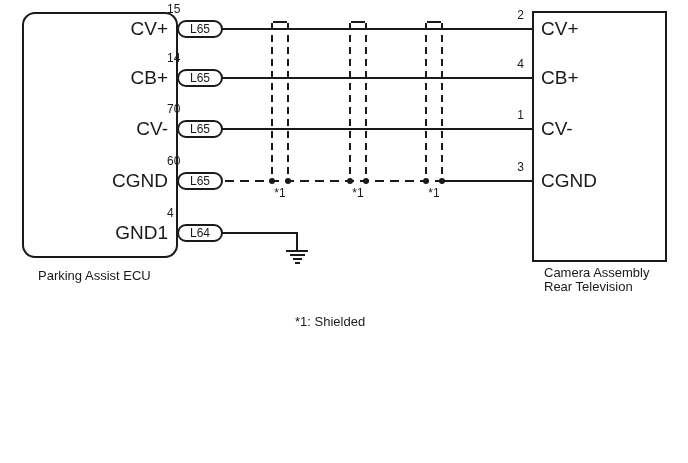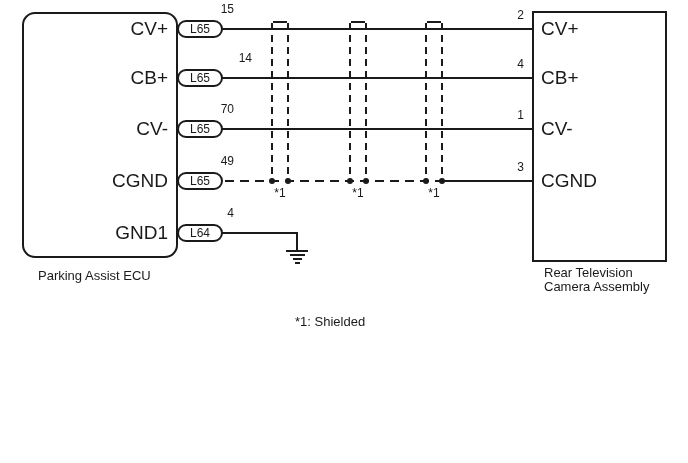--- a/index.html
+++ b/index.html
@@ -74,21 +74,21 @@
     justify-content: center;
     font-size: 12px;
     line-height: 1;
   }
 
   .pin-num {
     position: absolute;
     font-size: 12px;
     line-height: 13px;
   }
-  .pin-num.left-col { left: 188px; width: 46px; text-align: right; }
+  .pin-num.left-col { left: 167px; width: 46px; text-align: left; }
   .pin-num.right-col { left: 488px; width: 36px; text-align: right; }
 
   .sig-label {
     position: absolute;
     font-size: 19px;
     line-height: 16px;
     white-space: nowrap;
   }
   .sig-label.ecu { left: 96px; width: 72px; text-align: right; }
   .sig-label.cam { left: 541px; text-align: left; }
@@ -124,35 +124,35 @@
   <div class="box" style="left:532px; top:11px; width:135px; height:251px;"></div>
 
   <div class="sig-label ecu" style="top:21px;">CV+</div>
   <div class="pin-num left-col" style="top:3px;">15</div>
   <div class="wire" style="left:221px; top:28px; width:312px;"></div>
   <div class="pill" style="left:177px; top:20px;">L65</div>
   <div class="pin-num right-col" style="top:9px;">2</div>
   <div class="sig-label cam" style="top:21px;">CV+</div>
 
   <div class="sig-label ecu" style="top:70px;">CB+</div>
-  <div class="pin-num left-col" style="top:52px;margin-left:18px;">14</div>
+  <div class="pin-num left-col" style="top:52px;">14</div>
   <div class="wire" style="left:221px; top:77px; width:312px;"></div>
   <div class="pill" style="left:177px; top:69px;">L65</div>
   <div class="pin-num right-col" style="top:58px;">4</div>
   <div class="sig-label cam" style="top:70px;">CB+</div>
 
   <div class="sig-label ecu" style="top:121px;">CV-</div>
   <div class="pin-num left-col" style="top:103px;">70</div>
   <div class="wire" style="left:221px; top:128px; width:312px;"></div>
   <div class="pill" style="left:177px; top:120px;">L65</div>
   <div class="pin-num right-col" style="top:109px;">1</div>
   <div class="sig-label cam" style="top:121px;">CV-</div>
 
   <div class="sig-label ecu" style="top:173px;">CGND</div>
-  <div class="pin-num left-col" style="top:155px;">49</div>
+  <div class="pin-num left-col" style="top:155px;">60</div>
   <div class="wire-dash" style="left:225px; top:180px; width:218px;"></div>
   <div class="wire" style="left:441px; top:180px; width:92px;"></div>
   <div class="pill" style="left:177px; top:172px;">L65</div>
   <div class="pin-num right-col" style="top:161px;">3</div>
   <div class="sig-label cam" style="top:173px;">CGND</div>
 
   <div class="sig-label ecu" style="top:225px;">GND1</div>
   <div class="pin-num left-col" style="top:207px;">4</div>
   <div class="wire" style="left:221px; top:232px; width:77px;"></div>
   <div class="pill" style="left:177px; top:224px;">L64</div>
@@ -188,19 +188,19 @@
     <div class="vshield" style="left:425px; top:23px; height:158px;"></div>
     <div class="vshield" style="left:441px; top:23px; height:158px;"></div>
     <div class="dot" style="left:423px; top:178px;"></div>
     <div class="dot" style="left:439px; top:178px;"></div>
     <div class="shield-tag" style="left:416px; top:187px; width:36px;">*1</div>
   </div>
 
   <div class="component-caption" style="left:38px; top:269px;">Parking Assist ECU</div>
 
   <div class="component-caption" style="left:544px; top:266px;">
+    <div>Camera Assembly</div>
     <div>Rear Television</div>
-    <div>Camera Assembly</div>
   </div>
 
   <div class="note-text" style="left:295px; top:314px;">*1: Shielded</div>
 
 </div>
 
 </body></html>

